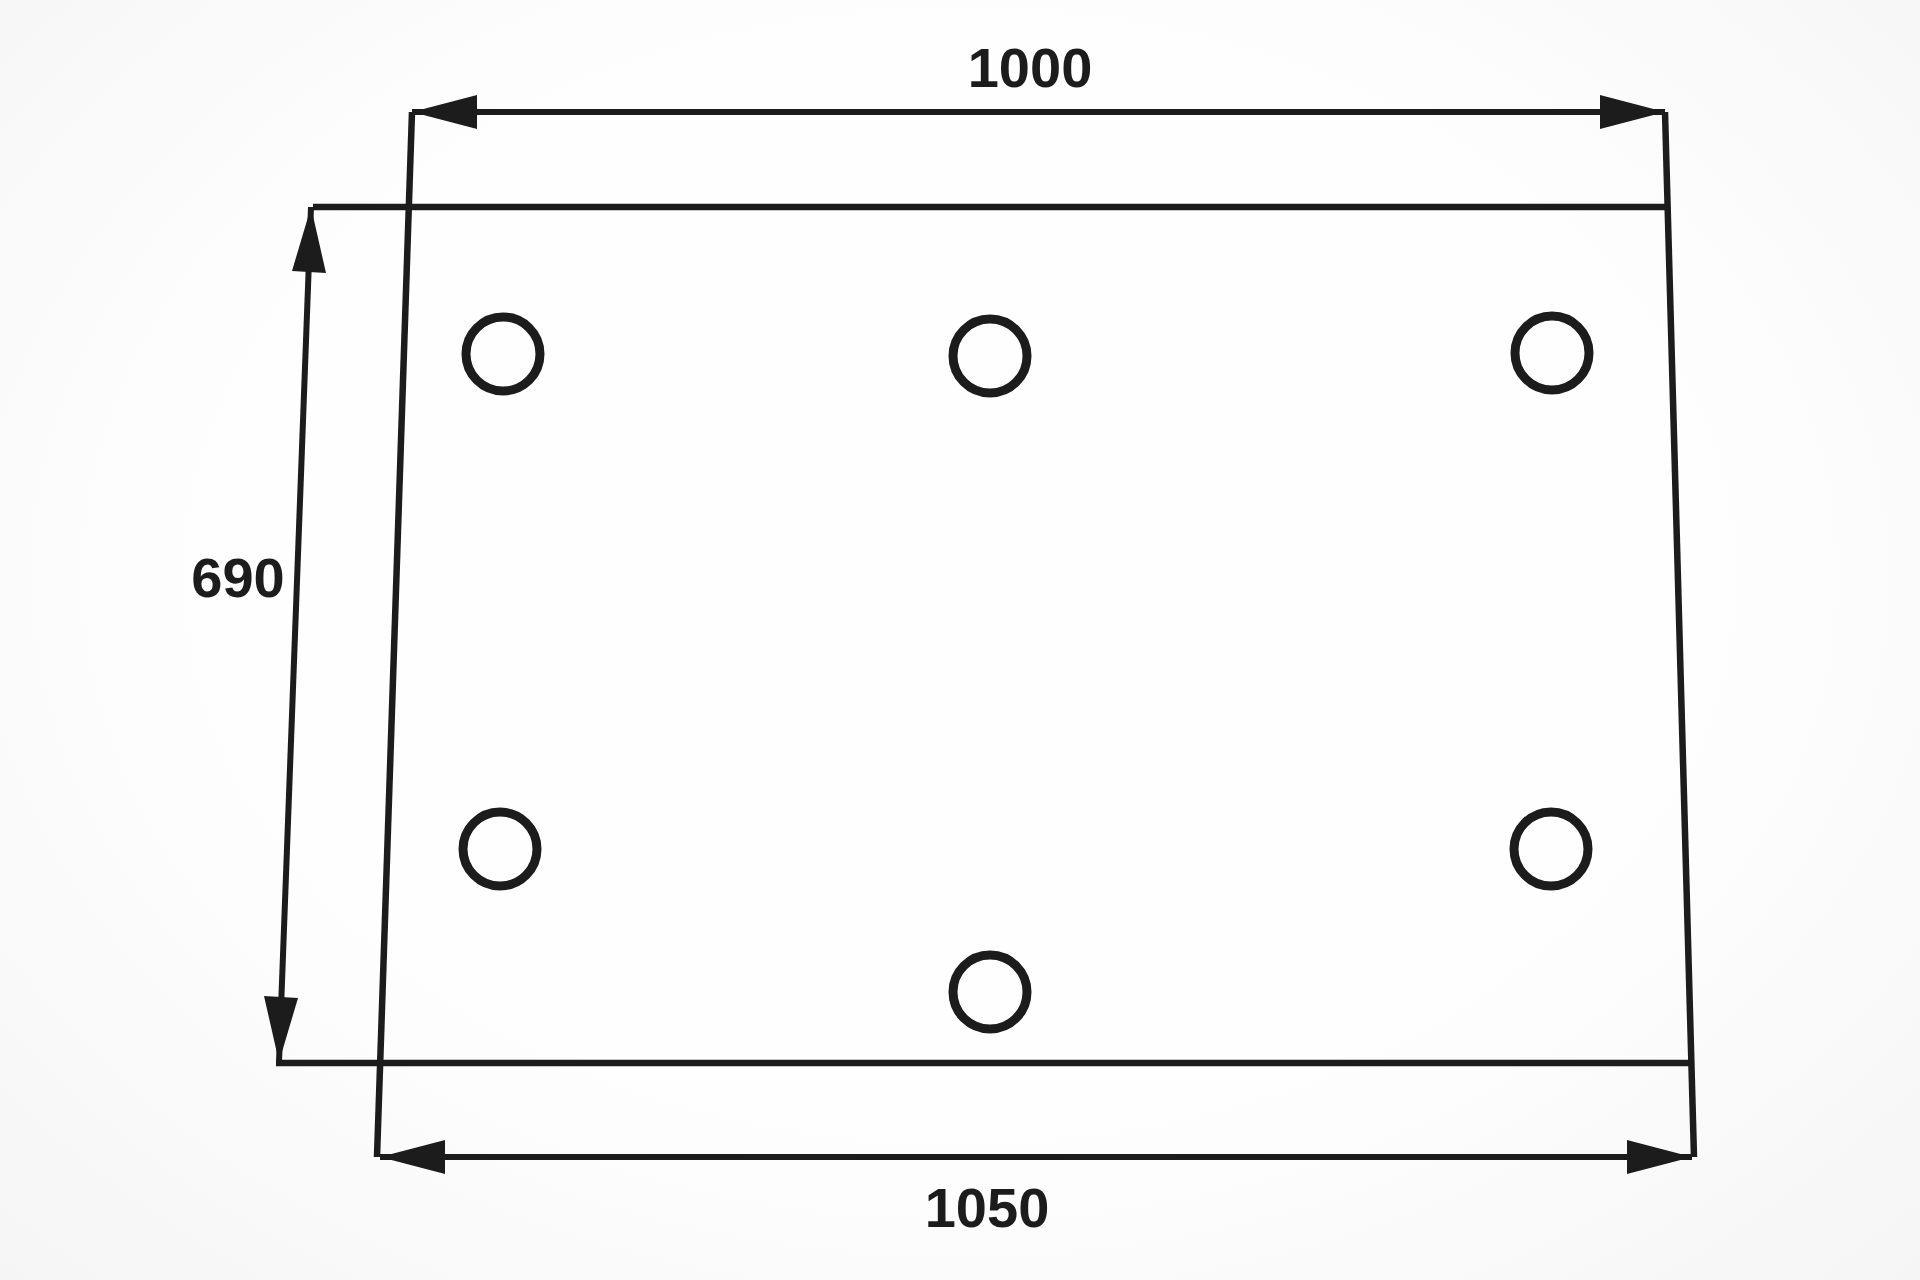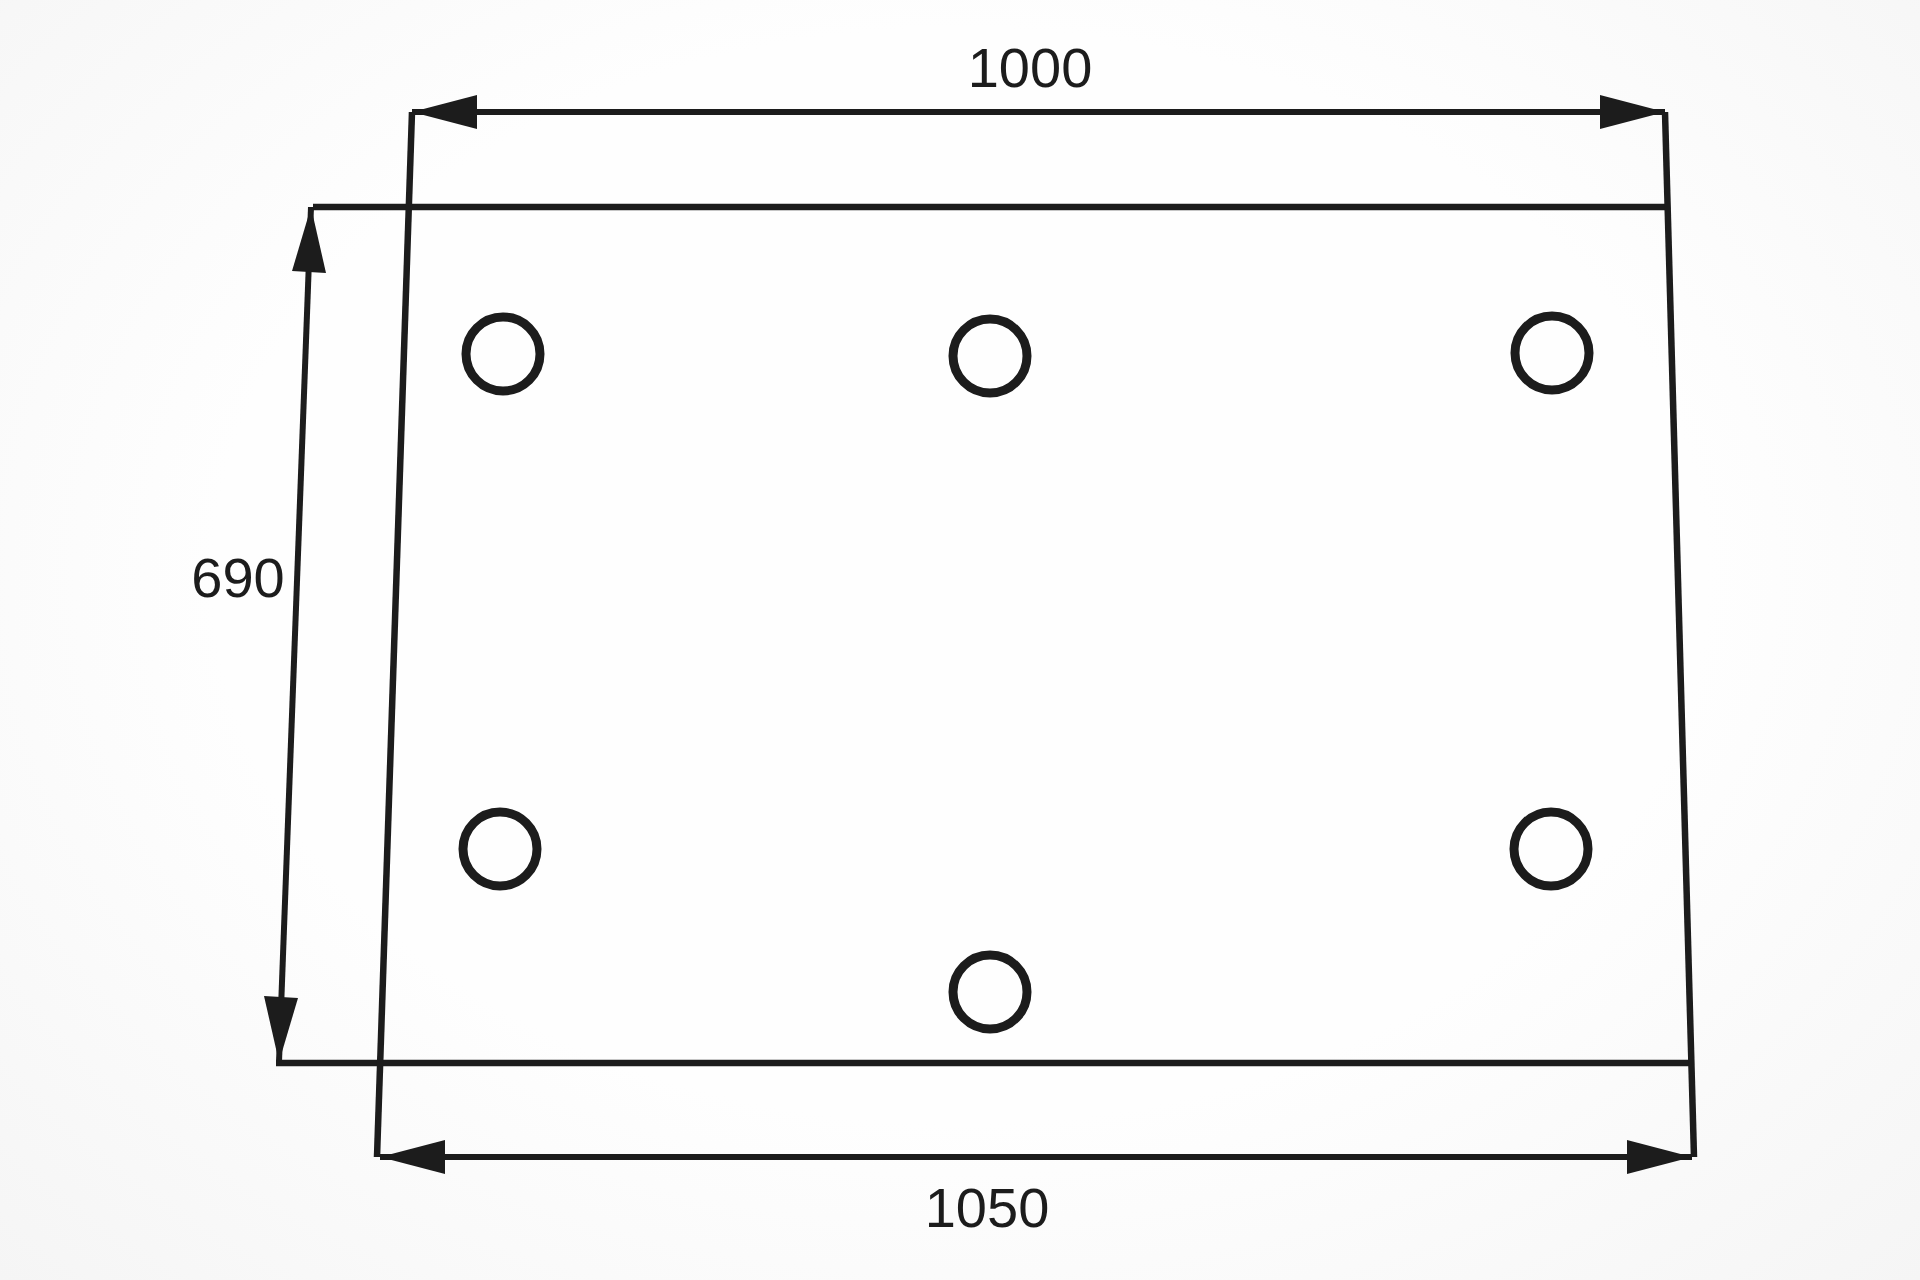--- a/index.html
+++ b/index.html
@@ -12,20 +12,21 @@
     width: 1920px;
     height: 1280px;
     background: var(--paper);
     overflow: hidden;
   }
   .stage {
     position: relative;
     width: 1920px;
     height: 1280px;
     background: radial-gradient(ellipse at 50% 45%, #fefefe 55%, #f5f5f5 100%);
+    font-weight: bold;
   }
   svg.drawing {
     position: absolute;
     left: 0;
     top: 0;
     filter: blur(0.5px);
   }
   .edge {
     stroke: var(--ink);
     stroke-width: 6.5;

